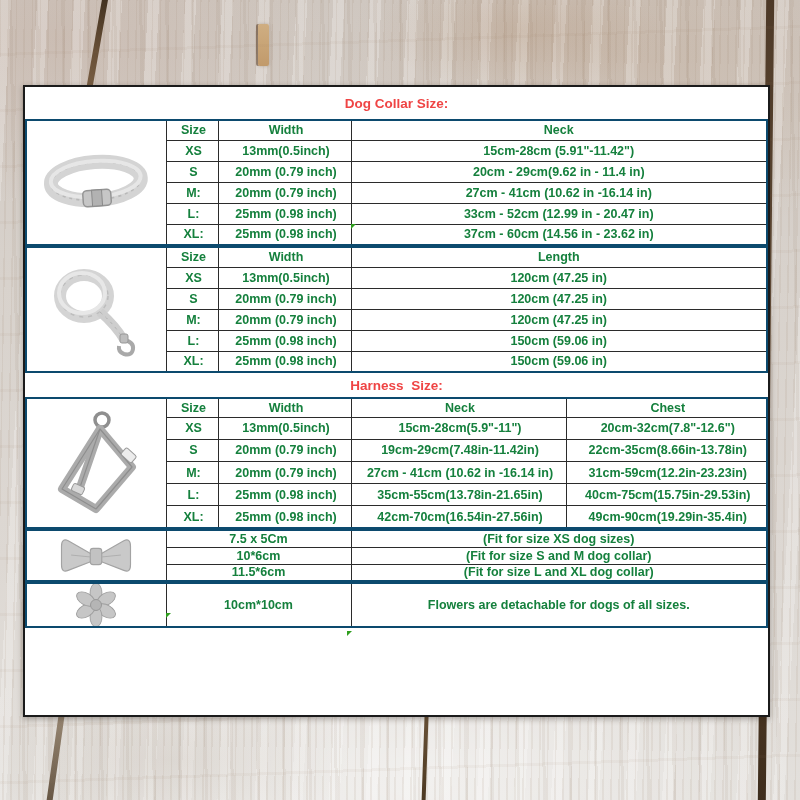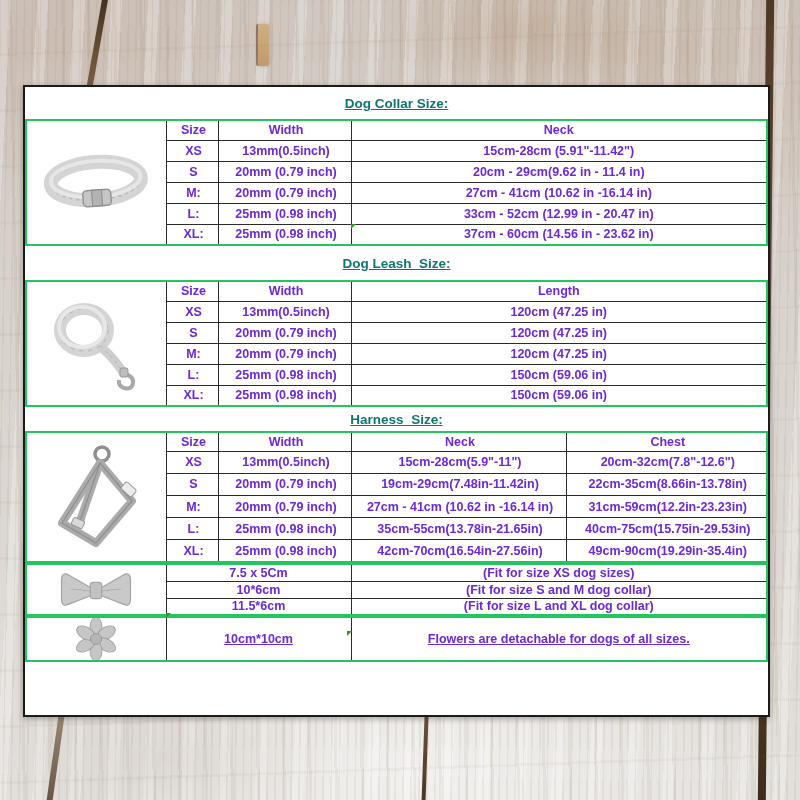--- a/index.html
+++ b/index.html
@@ -35,32 +35,32 @@
         background:linear-gradient(180deg,#9c8c78,#5d4c3a);}
   .gap4{left:423px;top:708px;width:4px;height:104px;transform:rotate(2deg);
         background:linear-gradient(180deg,#6b5338,#48351f);}
   .patch{left:258px;top:24px;width:11px;height:42px;background:linear-gradient(180deg,#cfae82,#c19a6b);
         box-shadow:-2px 0 0 rgba(90,62,38,0.55), 0 0 3px rgba(90,62,38,0.3);}
 
   
   .card{position:absolute;left:23px;top:85px;width:743px;height:628px;z-index:2;
         background:#fff;border:2px solid #1b1b1b;box-shadow:0 2px 6px rgba(40,30,20,0.35);}
   .stitle{display:flex;align-items:center;justify-content:center;
-          font-weight:bold;font-size:13.5px;color:#0f766e;white-space:pre;background:#fff;text-decoration:underline;}
+          font-weight:bold;font-size:13.5px;color:#ef4444;white-space:pre;background:#fff;}
   .t1{height:32px;}.t2{height:34px;}.t3{height:24px;}.t4{height:24px;}.t5{height:28px;}
 
   table.tbl{width:743px;border-collapse:collapse;table-layout:fixed;background:#fff;
-            border:2px solid #22c55e;font-size:12.5px;font-weight:bold;color:#6d28d9;}
+            border:2px solid #0c4a6e;font-size:12.5px;font-weight:bold;color:#15803d;}
   table.tbl th,table.tbl td{border:1px solid #2b2b2b;padding:0 2px;overflow:hidden;white-space:nowrap;vertical-align:middle;}
   table.tbl th{text-align:center;}
   .al{text-align:center;padding-left:5px !important;}
   .ac{text-align:center;}
   td.imgcell{text-align:center;vertical-align:middle;padding:0 !important;}
   .collar{height:127px;}.leash{height:126px;}.harness{height:132px;font-size:12px;}
-  .bowtie{height:52px;}.flowertbl{height:43px;text-decoration:underline;}
+  .bowtie{height:52px;}.flowertbl{height:43px;}
   .collar tr,.leash tr{height:21px;}.collar tr.hrow,.leash tr.hrow{height:20px;}
   .harness tr{height:22px;}.harness tr.hrow{height:19px;}
   .bowtie tr{height:17px;}
 
   
   .gmark{position:absolute;width:0;height:0;border-top:5px solid #2f9e1e;border-right:5px solid transparent;z-index:3;}
   .g1{left:326px;top:137px;}.g2{left:141px;top:526px;}.g3{left:322px;top:544px;}
 
   svg{display:block;margin:0 auto;}
 </style>
@@ -125,21 +125,20 @@
             <td class="ac">33cm - 52cm (12.99 in - 20.47 in)</td>
           </tr>
       <tr>
             <td class="al">XL:</td>
             <td class="al">25mm (0.98 inch)</td>
             <td class="ac">37cm - 60cm (14.56 in - 23.62 in)</td>
           </tr>
     </tbody>
       </table>
 
-    <div class="stitle t2">Dog Leash  Size:</div>
     <table class="tbl leash">
       <colgroup>
           <col style="width:140px">
           <col style="width:52px">
           <col style="width:133px">
           <col>
         </colgroup>
       <tbody>
           <tr class="hrow">
         <td class="imgcell" rowspan="6">

